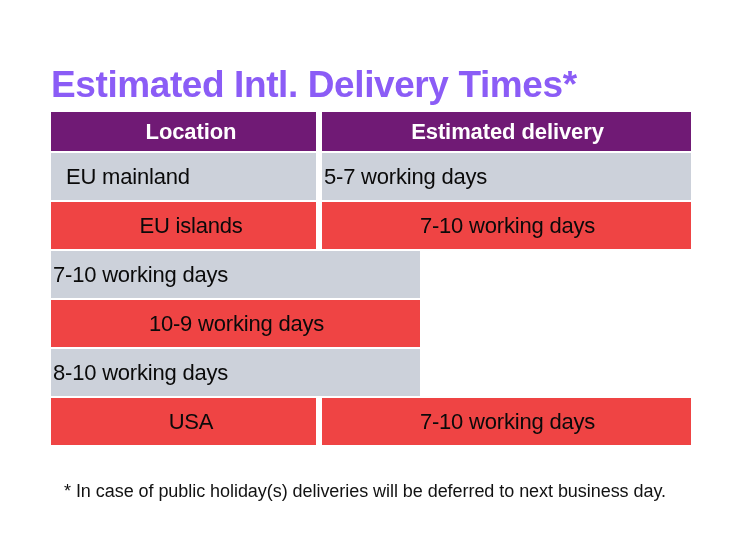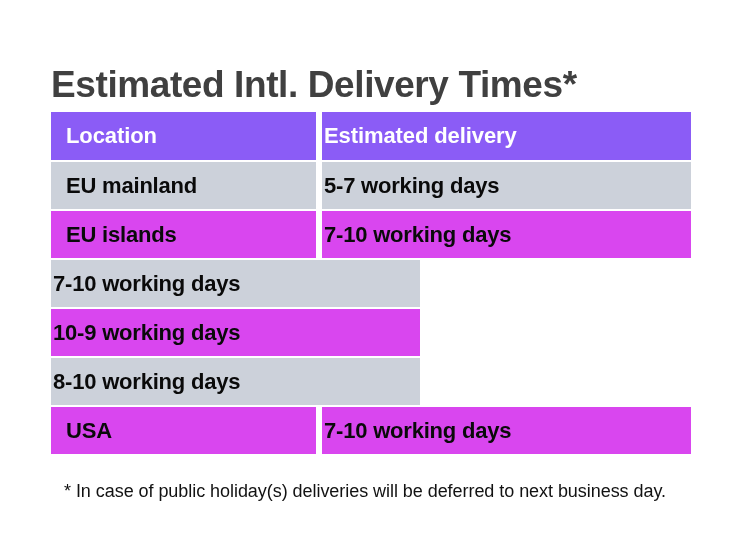--- a/index.html
+++ b/index.html
@@ -24,21 +24,21 @@
   }
 
   
   .page-title {
     position: absolute;
     left: 51px;
     top: 38px;
     font-size: 37px;
     font-weight: 700;
     letter-spacing: -0.4px;
-    color: #404040;
+    color: #8b5cf6;
     line-height: 44px;
     white-space: nowrap;
   }
 
   
   .delivery-table {
     position: absolute;
     left: 51px;
     top: 112px;
     width: 640px;
@@ -64,45 +64,47 @@
     margin-right: 6px;
     padding-left: 15px;
   }
   .cell-delivery {
     width: 369px;
     padding-left: 2px;
   }
 
   
   .header-row .cell {
-    height: 48px;
-    background: #8b5cf6;
+    height: 39px;
+    background: #701a75;
+    justify-content: center;
   }
   .header-row .cell-text {
     font-size: 22px;
     font-weight: 700;
     color: #ffffff;
     letter-spacing: -0.1px;
     line-height: 1;
     white-space: nowrap;
   }
 
   
   .body-row .cell {
     height: 47px;
   }
   .body-row.odd .cell {
     background: #CCD1DA;
   }
   .body-row.even .cell {
-    background: #d946ef;
+    background: #ef4444;
+    justify-content: center;
   }
   .body-row .cell-text {
     font-size: 22px;
-    font-weight: 700;
+    font-weight: 400;
     color: #0A0A0A;
     letter-spacing: -0.2px;
     line-height: 1;
     white-space: nowrap;
   }
 
   
   .footnote {
     position: absolute;
     left: 64px;

